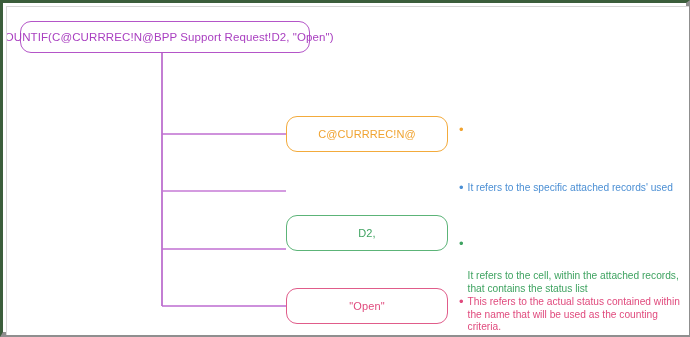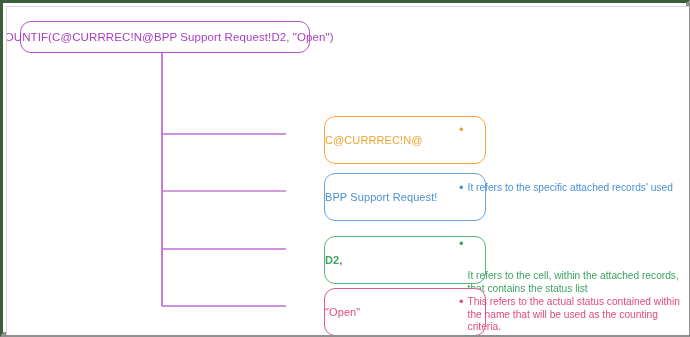--- a/index.html
+++ b/index.html
@@ -78,30 +78,29 @@
     font-size: 11.5px;
     letter-spacing: 0.1px;
     white-space: nowrap;
   }
 
   
   .child-node {
     position: absolute;
     left: 279px;
     width: 162px;
-    height: 48px;
+    height: 36px;
     box-sizing: border-box;
     border-width: 1.4px;
     border-style: solid;
     border-radius: 11px;
     background: #ffffff;
     display: flex;
     align-items: center;
-    justify-content: flex-start;
-    margin-left: 38px;
+    justify-content: center;
   }
   .child-label {
     font-size: 11px;
     letter-spacing: 0.1px;
     white-space: nowrap;
   }
 
   
   .annotation {
     position: absolute;
@@ -143,29 +142,26 @@
         <span class="root-label" style="color: rgb(169, 63, 192);">COUNTIF(C@CURRREC!N@BPP Support Request!D2, "Open")</span>
       </div>
 
       <div class="child-node" id="node-0" style="top: 109px; border-color: rgb(243, 171, 60);">
         <span class="child-label" style="color: rgb(240, 163, 48);">C@CURRREC!N@</span>
       </div>
       <div class="annotation" id="ann-0" style="top: 117px; color: rgb(240, 163, 48);">
         <span class="bullet" style="color: rgb(240, 163, 48);">•</span>
       </div>
 
-      <div class="child-node" id="node-1" style="top: 166px; border-color: rgb(107, 166, 222);">
-        <span class="child-label" style="color: rgb(75, 143, 212);">BPP Support Request!</span>
-      </div>
       <div class="annotation" id="ann-1" style="top: 175px; color: rgb(75, 143, 212);">
         <span class="bullet" style="color: rgb(75, 143, 212);">•</span>
         <span class="ann-text" style="color: rgb(75, 143, 212);">It refers to the specific attached records' used</span>
       </div>
 
-      <div class="child-node" id="node-2" style="top: 229px; border-color: rgb(92, 180, 120); font-weight: bold;">
+      <div class="child-node" id="node-2" style="top: 208px; border-color: rgb(92, 180, 120);">
         <span class="child-label" style="color: rgb(63, 163, 97);">D2,</span>
       </div>
       <div class="annotation" id="ann-2" style="top: 231px; color: rgb(63, 163, 97);">
         <span class="bullet" style="color: rgb(63, 163, 97);">•</span>
         <span class="ann-text" style="color: rgb(63, 163, 97); margin-top: 32px;">It refers to the cell, within the attached records,
 that contains the status list</span>
       </div>
 
       <div class="child-node" id="node-3" style="top: 281px; border-color: rgb(224, 92, 138);">
         <span class="child-label" style="color: rgb(224, 74, 125);">"Open"</span>

